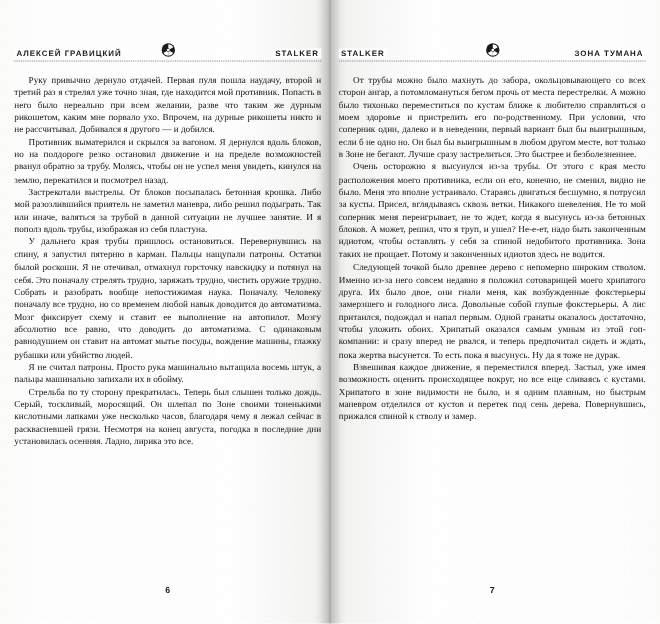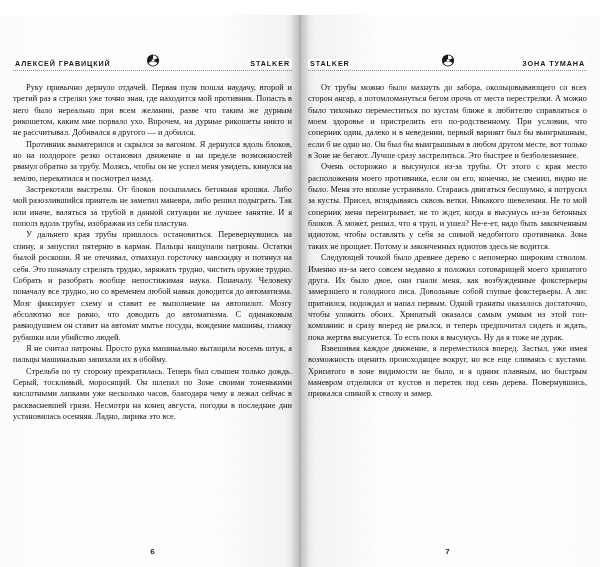--- a/index.html
+++ b/index.html
@@ -13,21 +13,20 @@
     overflow: hidden;
     font-family: "Liberation Serif", serif;
   }
 
   #spread {
     position: relative;
     width: 600px;
     height: 454px;
     background: #ffffff;
     display: flex;
-    margin-top: 15px;
   }
 
   
   .page {
     position: relative;
     width: 300px;
     height: 567px;
     box-sizing: border-box;
     background: #fdfdfc;
   }

